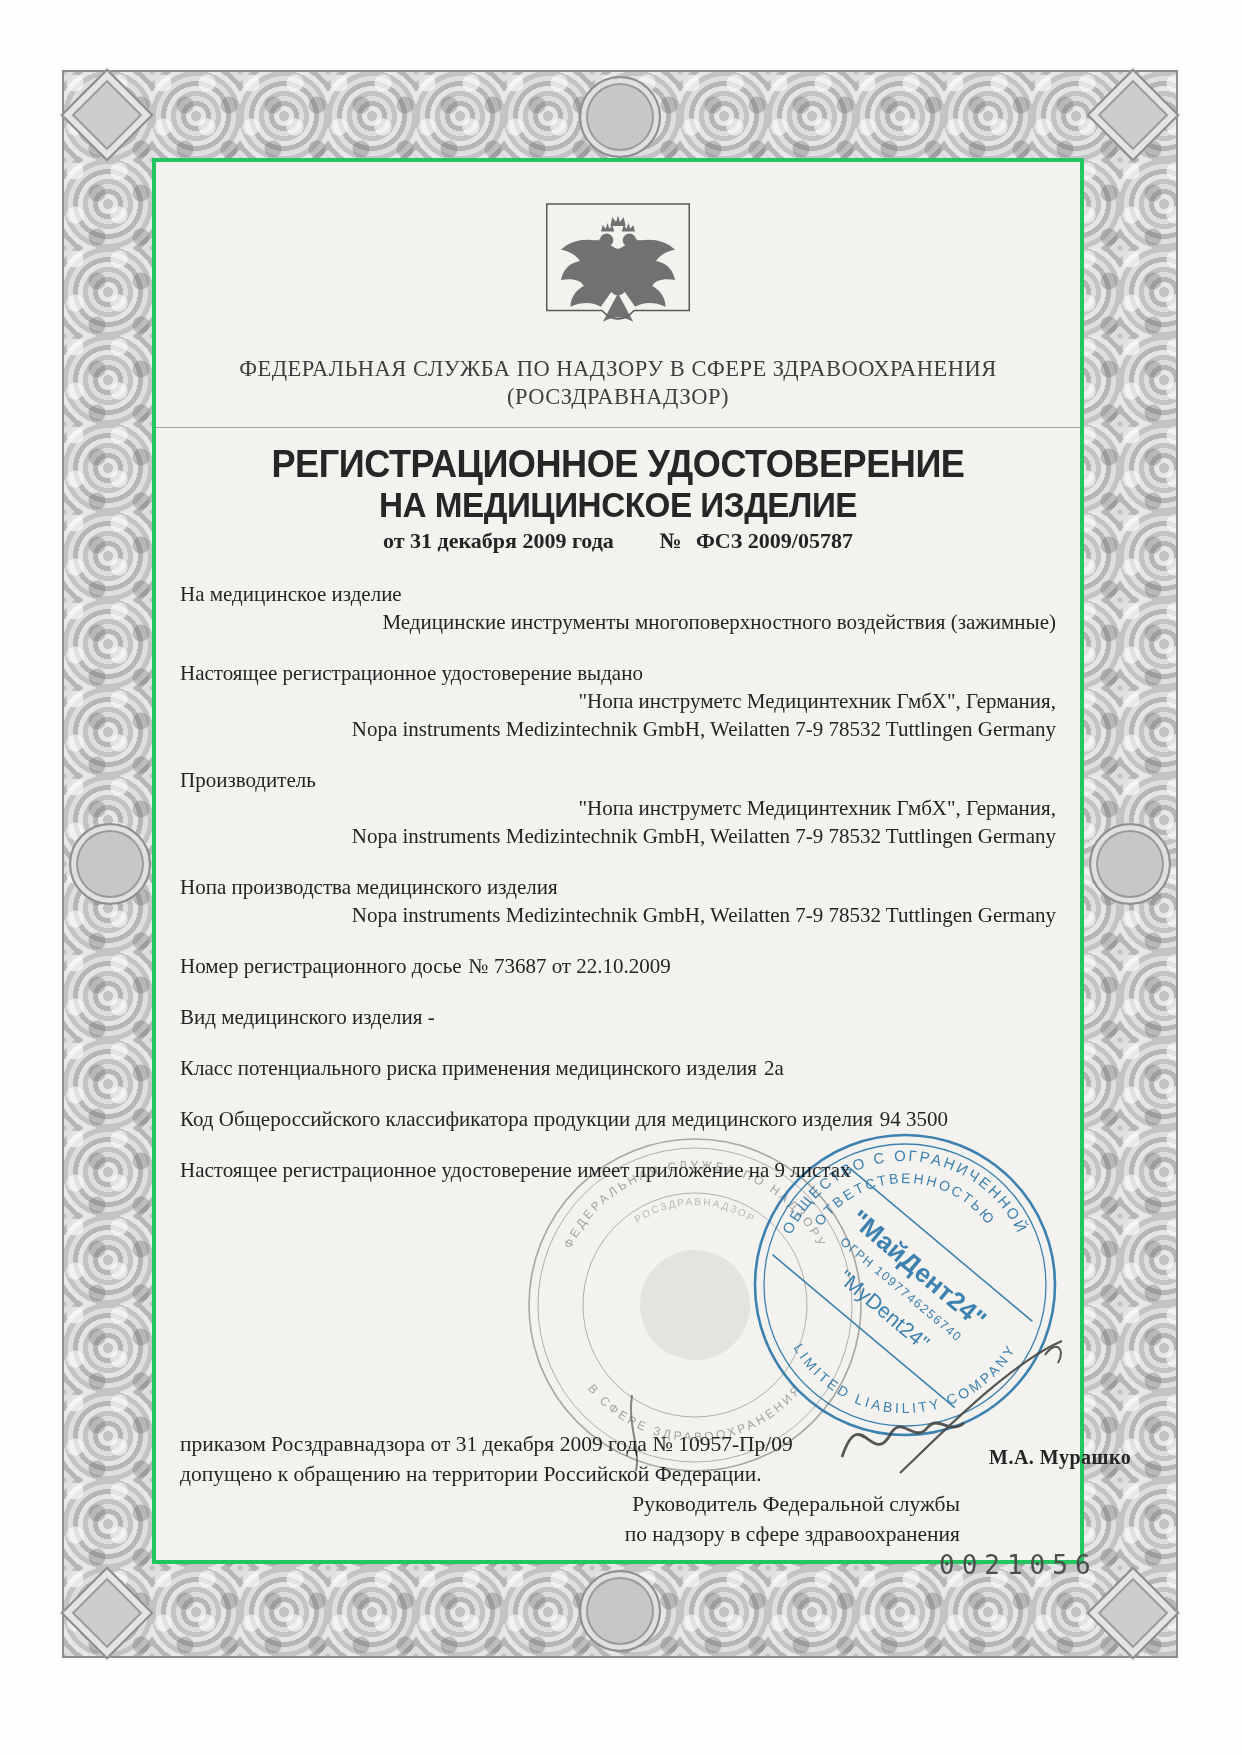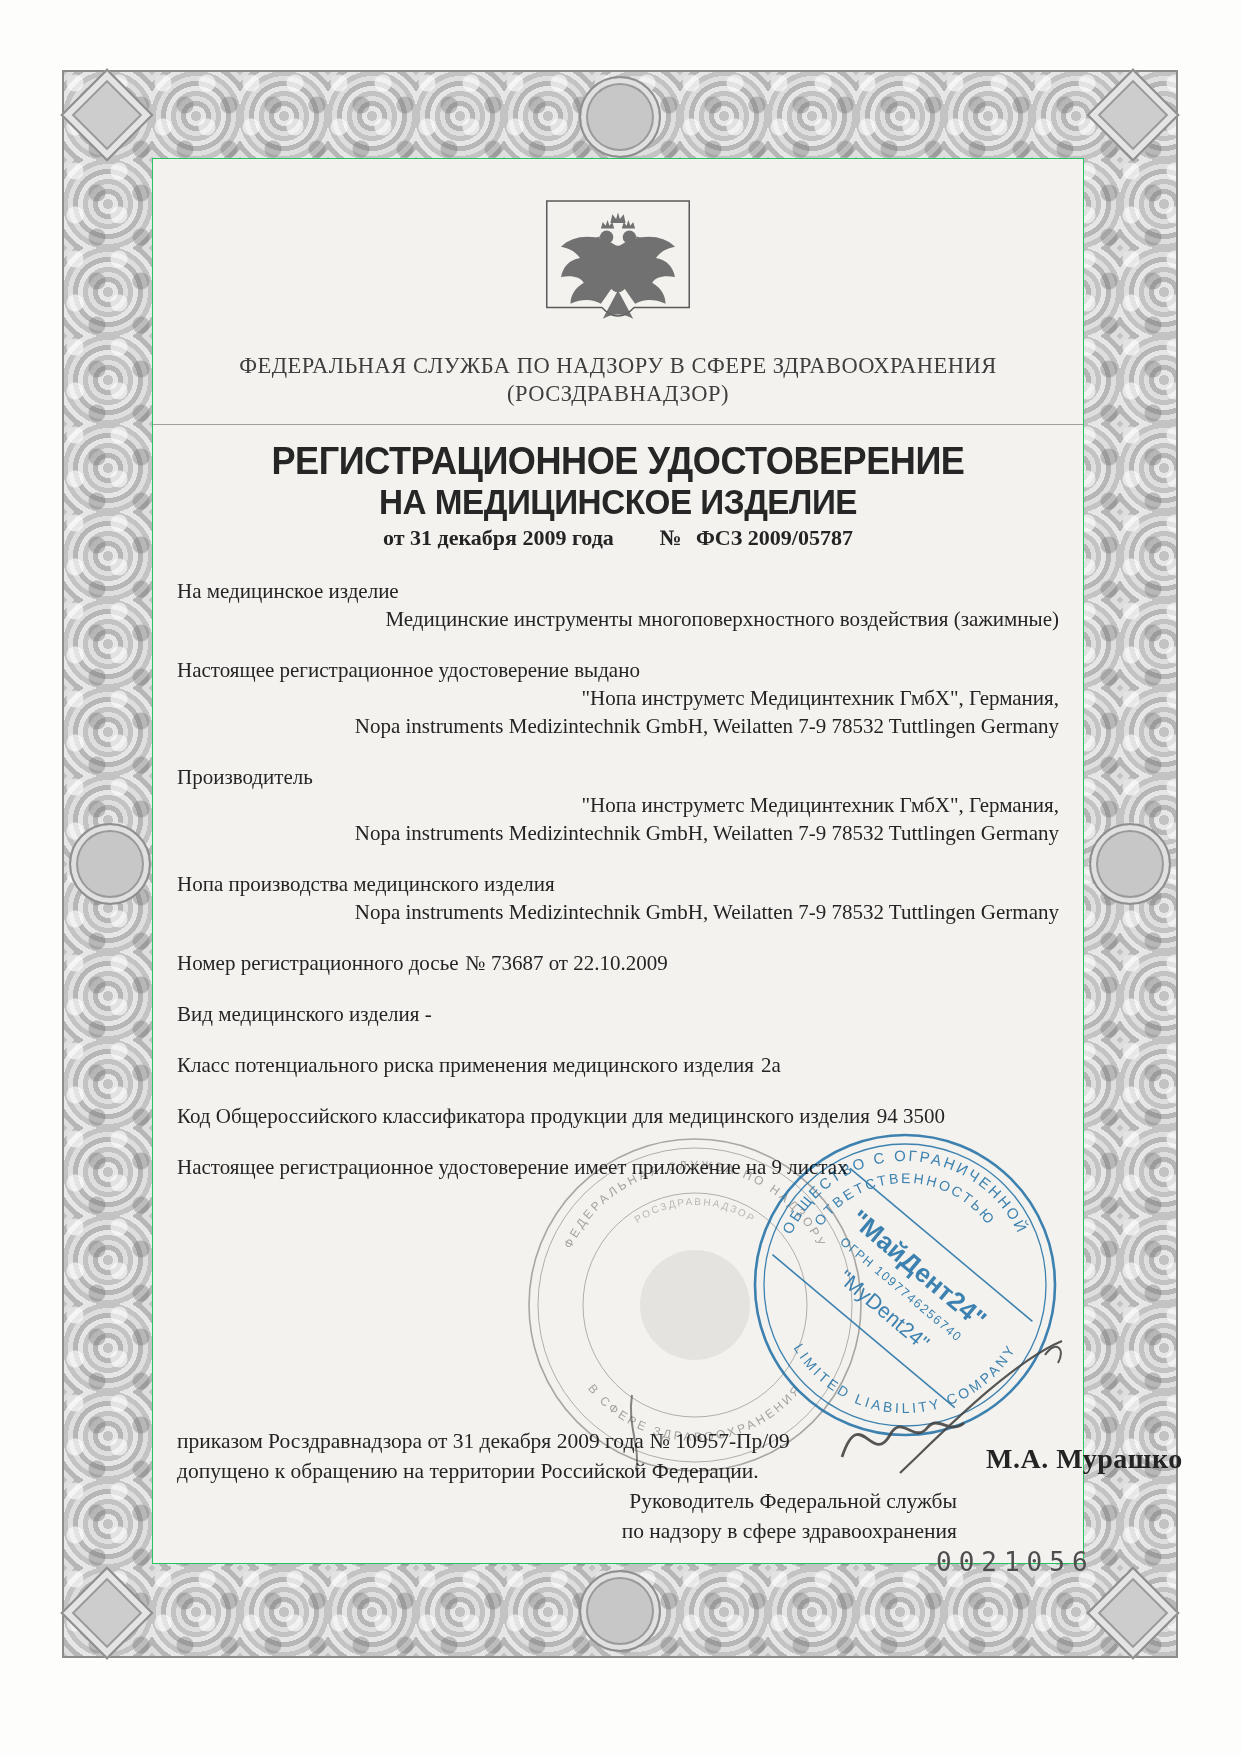--- a/index.html
+++ b/index.html
@@ -21,21 +21,21 @@
   .corner.bl{left:10px;bottom:10px}.corner.br{right:10px;bottom:10px}
   .medallion{position:absolute;width:78px;height:78px;border-radius:50%;background:#c7c7c7;
     border:2px solid #8f8f8f;box-shadow:inset 0 0 0 5px #e0e0e0, inset 0 0 0 7px #9a9a9a;}
   .medallion.top{left:calc(50% - 41px);top:4px}
   .medallion.bottom{left:calc(50% - 41px);bottom:4px}
   .medallion.left{top:calc(50% - 41px);left:5px}
   .medallion.right{top:calc(50% - 41px);right:5px}
 
   
   .page{position:absolute;left:152px;top:158px;width:932px;height:1406px;box-sizing:border-box;
-    background:#f3f2ee;border:1px solid #22c55e;color:#242424;}
+    background:#f3f2ee;border:4px solid #22c55e;color:#242424;}
   .page-inner{padding:38px 24px 0 24px;position:relative;}
 
   .emblem{display:block;margin:0 auto 12px auto;}
   .agency{ text-align:center;font-size:22.5px;letter-spacing:.5px;color:#3e3e3e;line-height:28px;}
   .divider{margin:16px -24px 0 -24px;border:0;border-top:1px solid #9f9f9f;}
 
   .title{margin-top:16px;text-align:center;font-family:"Liberation Sans", sans-serif;
     font-weight:bold;color:#262626;font-size:38px;line-height:40px;letter-spacing:-.5px;
     transform:scaleX(.95);transform-origin:center;}
   .subtitle{font-size:35px;line-height:37px;margin-top:2px;}
@@ -45,21 +45,21 @@
 
   .bodytext{margin-top:26px;font-size:21px;}
   .bodytext p{margin:0;line-height:28px;}
   .bodytext p.space{margin-top:23px;}
   .b{font-weight:normal;text-align:right;}
   .val{padding-left:7px;}
 
   .orders{position:absolute;left:24px;top:1267px;width:780px;font-size:21.5px;color:#242424;}
   .orders p{margin:0;line-height:30px;}
   .orders p.g{margin-top:6px;}
-  .signer-name{position:absolute;left:833px;top:1284px;font-size:28px;font-weight:bold;
+  .signer-name{position:absolute;left:833px;top:1284px;font-size:20px;font-weight:bold;
     letter-spacing:.5px;color:#242424;white-space:nowrap;}
   .serial{position:absolute;left:783px;top:1348px;font-family:"DejaVu Sans Mono", monospace;
     font-size:26px;letter-spacing:7px;color:#4e4e4e;margin-top:40px;}
 
   
   .stamps{position:absolute;left:470px;top:1105px;width:640px;height:400px;
     pointer-events:none;mix-blend-mode:multiply;}
 </style>
 </head>
 <body>

